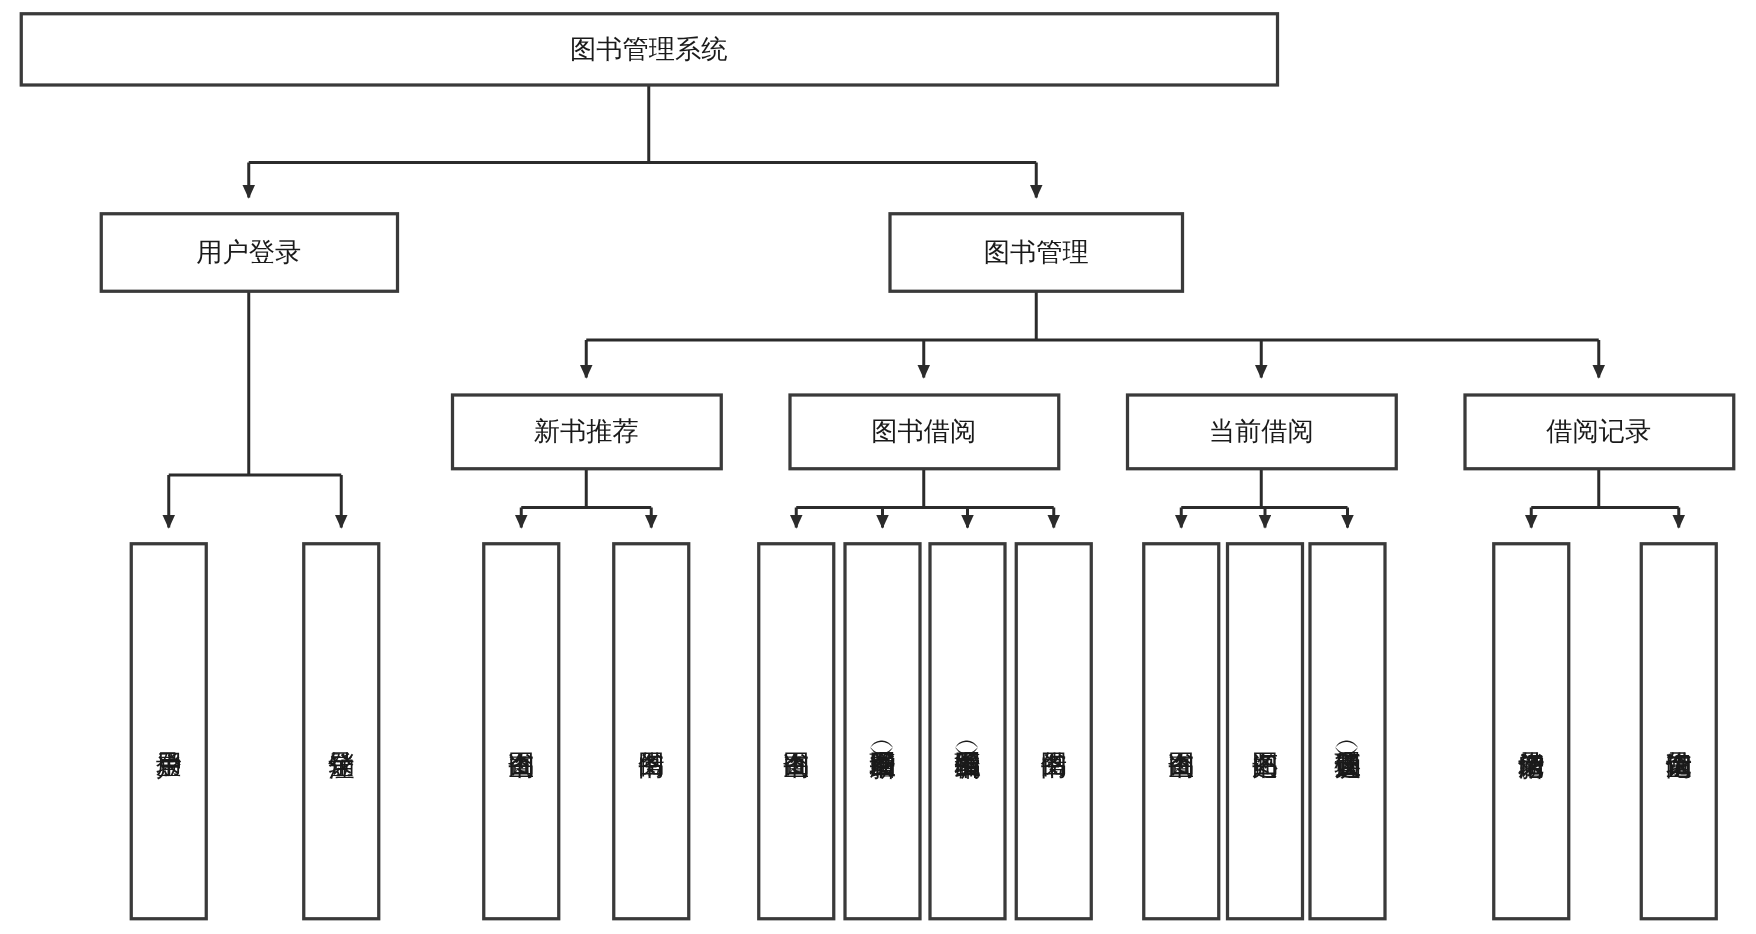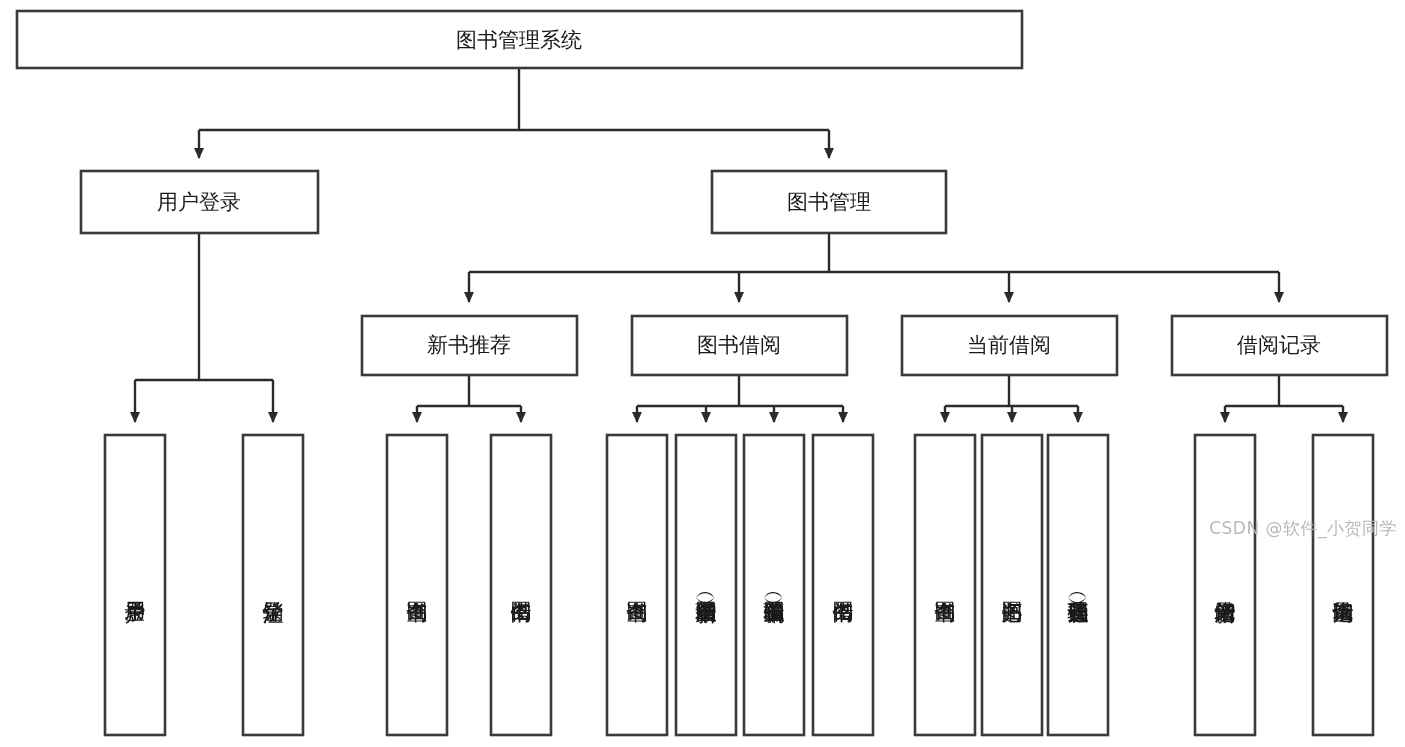--- a/index.html
+++ b/index.html
@@ -216,15 +216,14 @@
       <rect class="leaf-box" x="1195" y="435" width="60" height="300"></rect>
       <text class="leaf-label" x="1225" y="585">新增借阅记录</text>
     </g>
     <g>
       <rect class="leaf-box" x="1313" y="435" width="60" height="300"></rect>
       <text class="leaf-label" x="1343" y="585">查询借阅记录</text>
     </g>
 
   </svg>
 
-  <div class="watermark">CSDN @软件_小贺同学</div>
 
 </div>
 
 </body></html>

